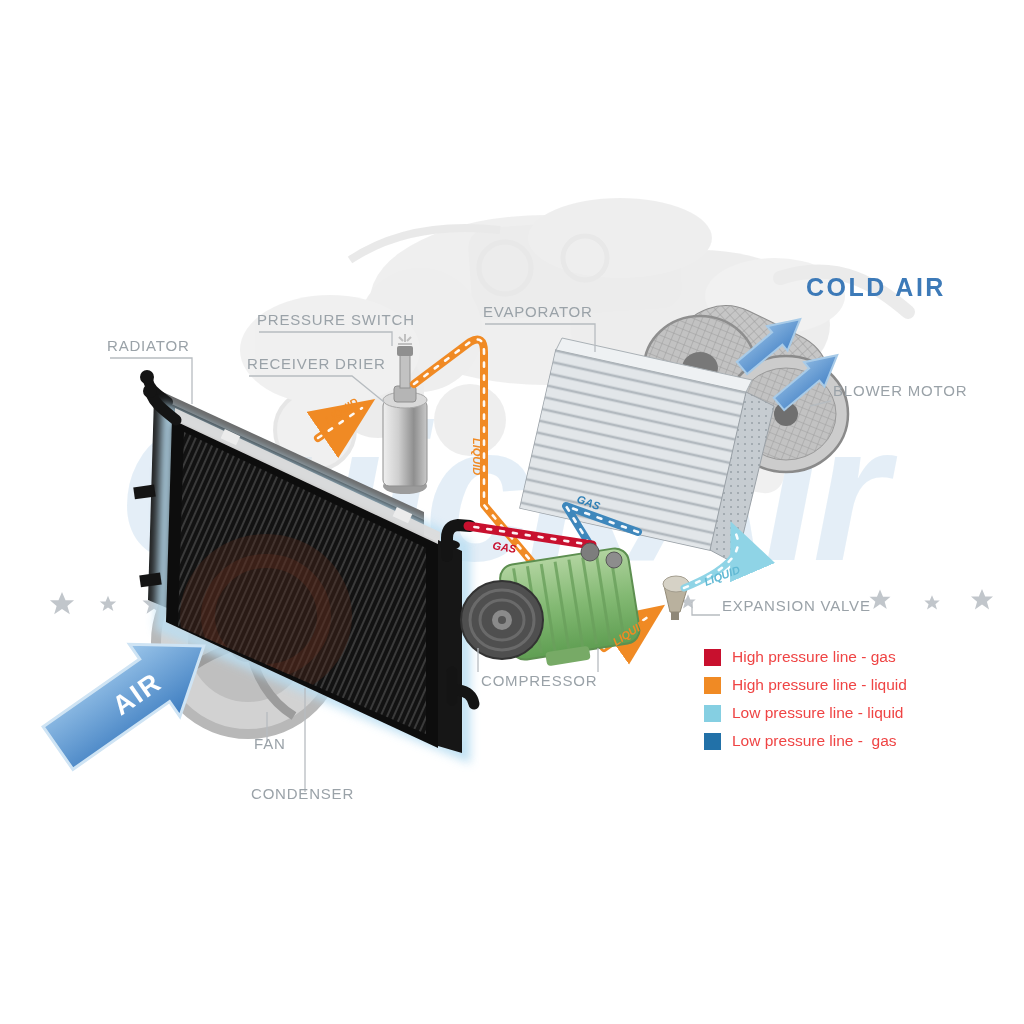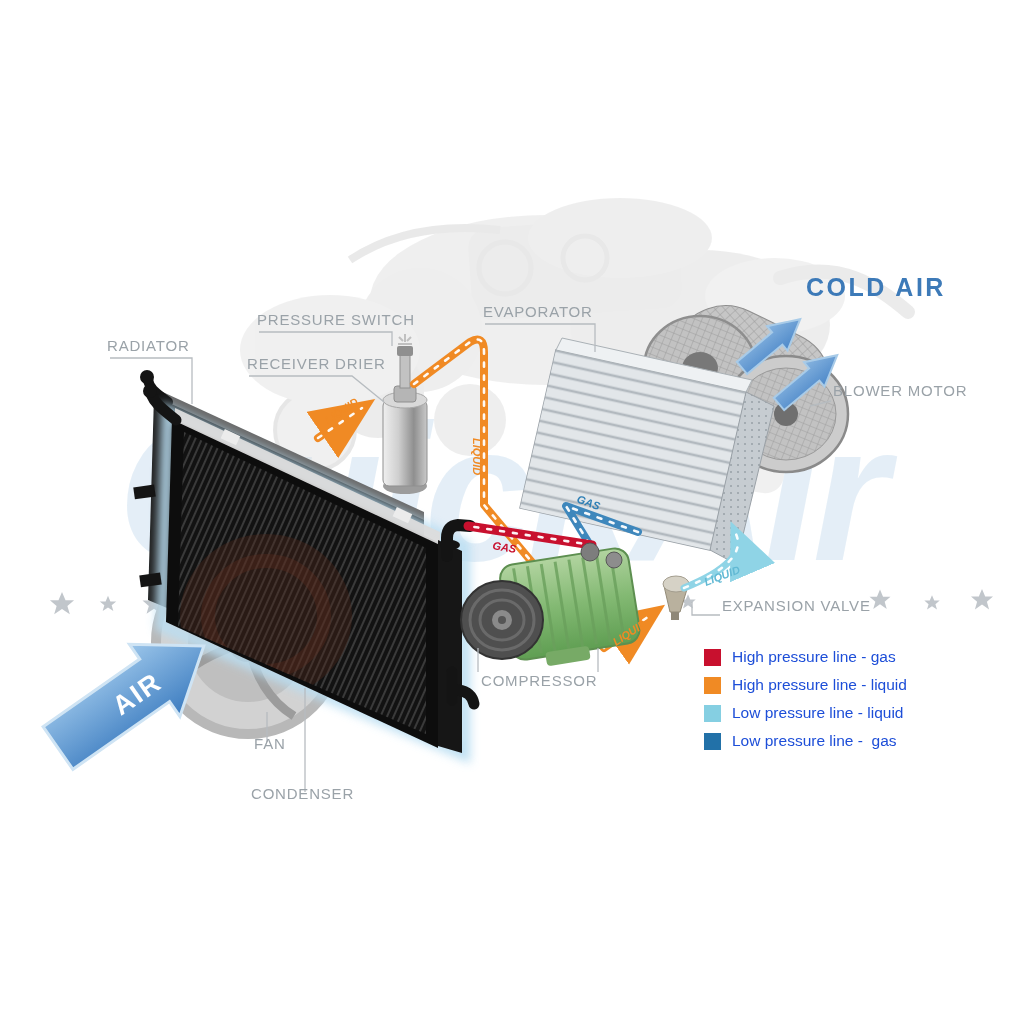--- a/index.html
+++ b/index.html
@@ -14,21 +14,21 @@
   .p-orange{stroke:#f08a24;stroke-width:8;}
   .p-lblue{stroke:#8fd4e6;stroke-width:7;}
   .p-blue{stroke:#3e87bc;stroke-width:8;}
   .dash{fill:none;stroke:#ffffff;stroke-width:2.6;stroke-dasharray:4 9;opacity:.95;stroke-linecap:round;stroke-linejoin:round;}
   .coldair-txt{fill:#3d7ab8;font-size:25px;font-weight:bold;letter-spacing:2.5px;}
   .air-txt{fill:#ffffff;font-size:27px;font-weight:bold;letter-spacing:2px;}
   .watermark{fill:#d3e4f2;opacity:.6;font-size:195px;font-style:italic;font-weight:bold;letter-spacing:-6px;}
   .legend{position:absolute;left:704px;top:648px;}
   .legend-row{display:flex;align-items:center;gap:11px;margin-bottom:10px;}
   .swatch{width:17px;height:17px;display:inline-block;flex:0 0 17px;}
-  .legend-label{font-size:15.5px;color:#1d4ed8;white-space:pre;}
+  .legend-label{font-size:15.5px;color:#ef4444;white-space:pre;}
 </style>
 </head>
 <body>
 
 <svg width="1024" height="1024" viewBox="0 0 1024 1024">
   <defs>
     <linearGradient id="silver" x1="0" y1="0" x2="1" y2="0">
       <stop offset="0" stop-color="#efefef"></stop>
         <stop offset=".35" stop-color="#cfcfcf"></stop>
       <stop offset=".7" stop-color="#8f8f8f"></stop>

